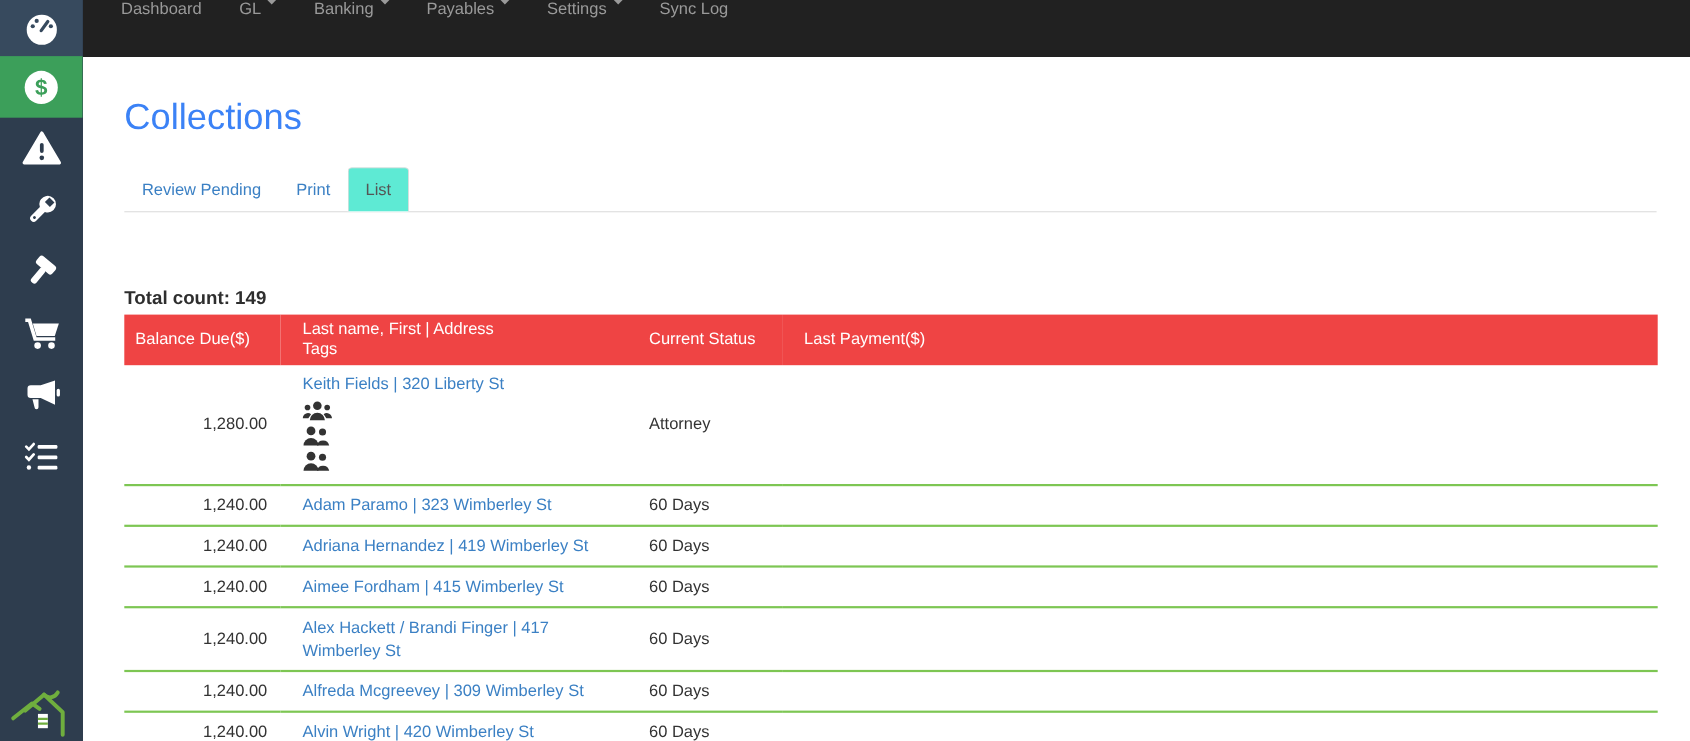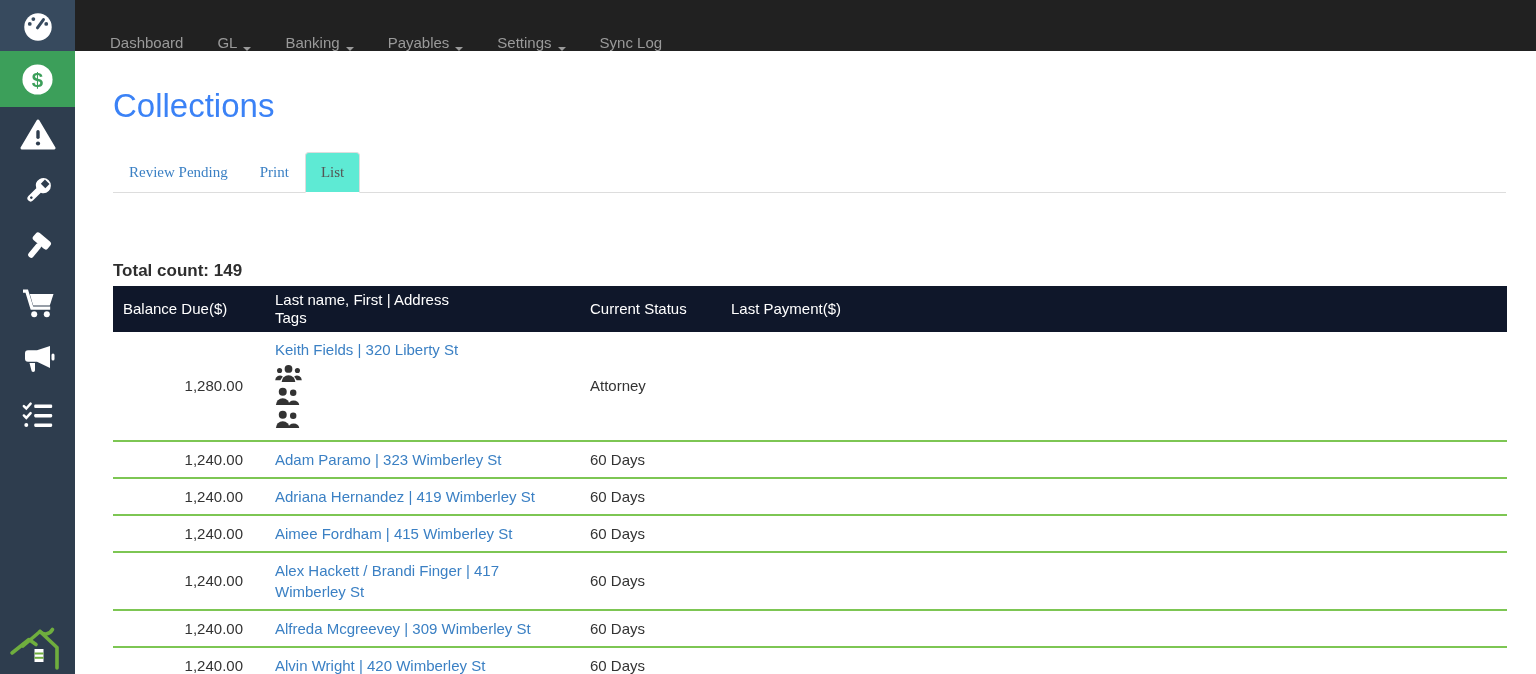--- a/index.html
+++ b/index.html
@@ -31,21 +31,21 @@
     display: flex; justify-content: center; cursor: pointer;
   }
 
   
   .topbar {
     position: fixed; top: 0; left: 75px; right: 0; height: 51px;
     background: #212121; display: flex; align-items: stretch;
     padding-left: 18px; z-index: 20;
   }
   .nav-item {
-    display: flex; align-items: flex-end; padding: 0 17px;
+    display: flex; align-items: flex-start; padding: 0 17px;
     color: #9a9a9a; font-size: 15px; cursor: pointer; position: relative;
     white-space: nowrap;
   }
   .nav-item.active { background: #3c9f5a; color: #ffffff; padding: 0 16px; }
   .nav-item.active::after {
     content: ""; position: absolute; bottom: 0; left: 50%; margin-left: -11px;
     width: 0; height: 0;
     border-left: 11px solid transparent; border-right: 11px solid transparent;
     border-bottom: 10px solid #ffffff;
   }
@@ -56,42 +56,42 @@
   }
 
   
   main { margin-left: 75px; padding-top: 51px; }
   h1.page-title {
     margin: 36px 30px 0 38px; font-size: 33px; font-weight: 400;
     color: #3b82f6; line-height: 1.15;
   }
   .tabs {
     display: flex; align-items: flex-end;
-    margin: 27px 30px 0 38px; border-bottom: 1px solid #ddd; font-family: Liberation Serif, serif;
+    margin: 27px 30px 0 38px; border-bottom: 1px solid #ddd;
   }
   .tab {
     padding: 11px 15px; font-size: 15px; color: #3b80c4;
     cursor: pointer; margin-bottom: -1px; border: 1px solid transparent;
     text-decoration: none;
   }
   .tab.active {
     color: #555; background: #5eead4; border: 1px solid #ddd;
     border-bottom-color: #fff; border-radius: 4px 4px 0 0; cursor: default;
   }
 
   .total-count {
     margin: 68px 30px 5px 38px; font-size: 17px; font-weight: 700; color: #2e2e2e;
   }
 
   
   table.collections {
     border-collapse: collapse; table-layout: fixed;
     margin-left: 38px; width: 1394px; font-size: 15px; color: #333;
   }
-  thead tr { background: #0f172a; color: #ffffff; }
+  thead tr { background: #ef4444; color: #ffffff; }
   th { font-weight: 400; text-align: left; padding: 5px 8px; line-height: 18px; }
   th.col-balance { padding-left: 10px; }
   th.col-name, td.cell-name { padding-left: 20px; }
   th.col-status, td.cell-status { padding-left: 20px; }
   th.col-payment, td.cell-payment { padding-left: 20px; }
   thead th { height: 46px; vertical-align: middle; }
 
   tbody tr { border-top: 2px solid #7dc653; }
   tbody tr:first-child { border-top: none; }
   td { padding: 7px 8px; vertical-align: middle; line-height: 21px; }

